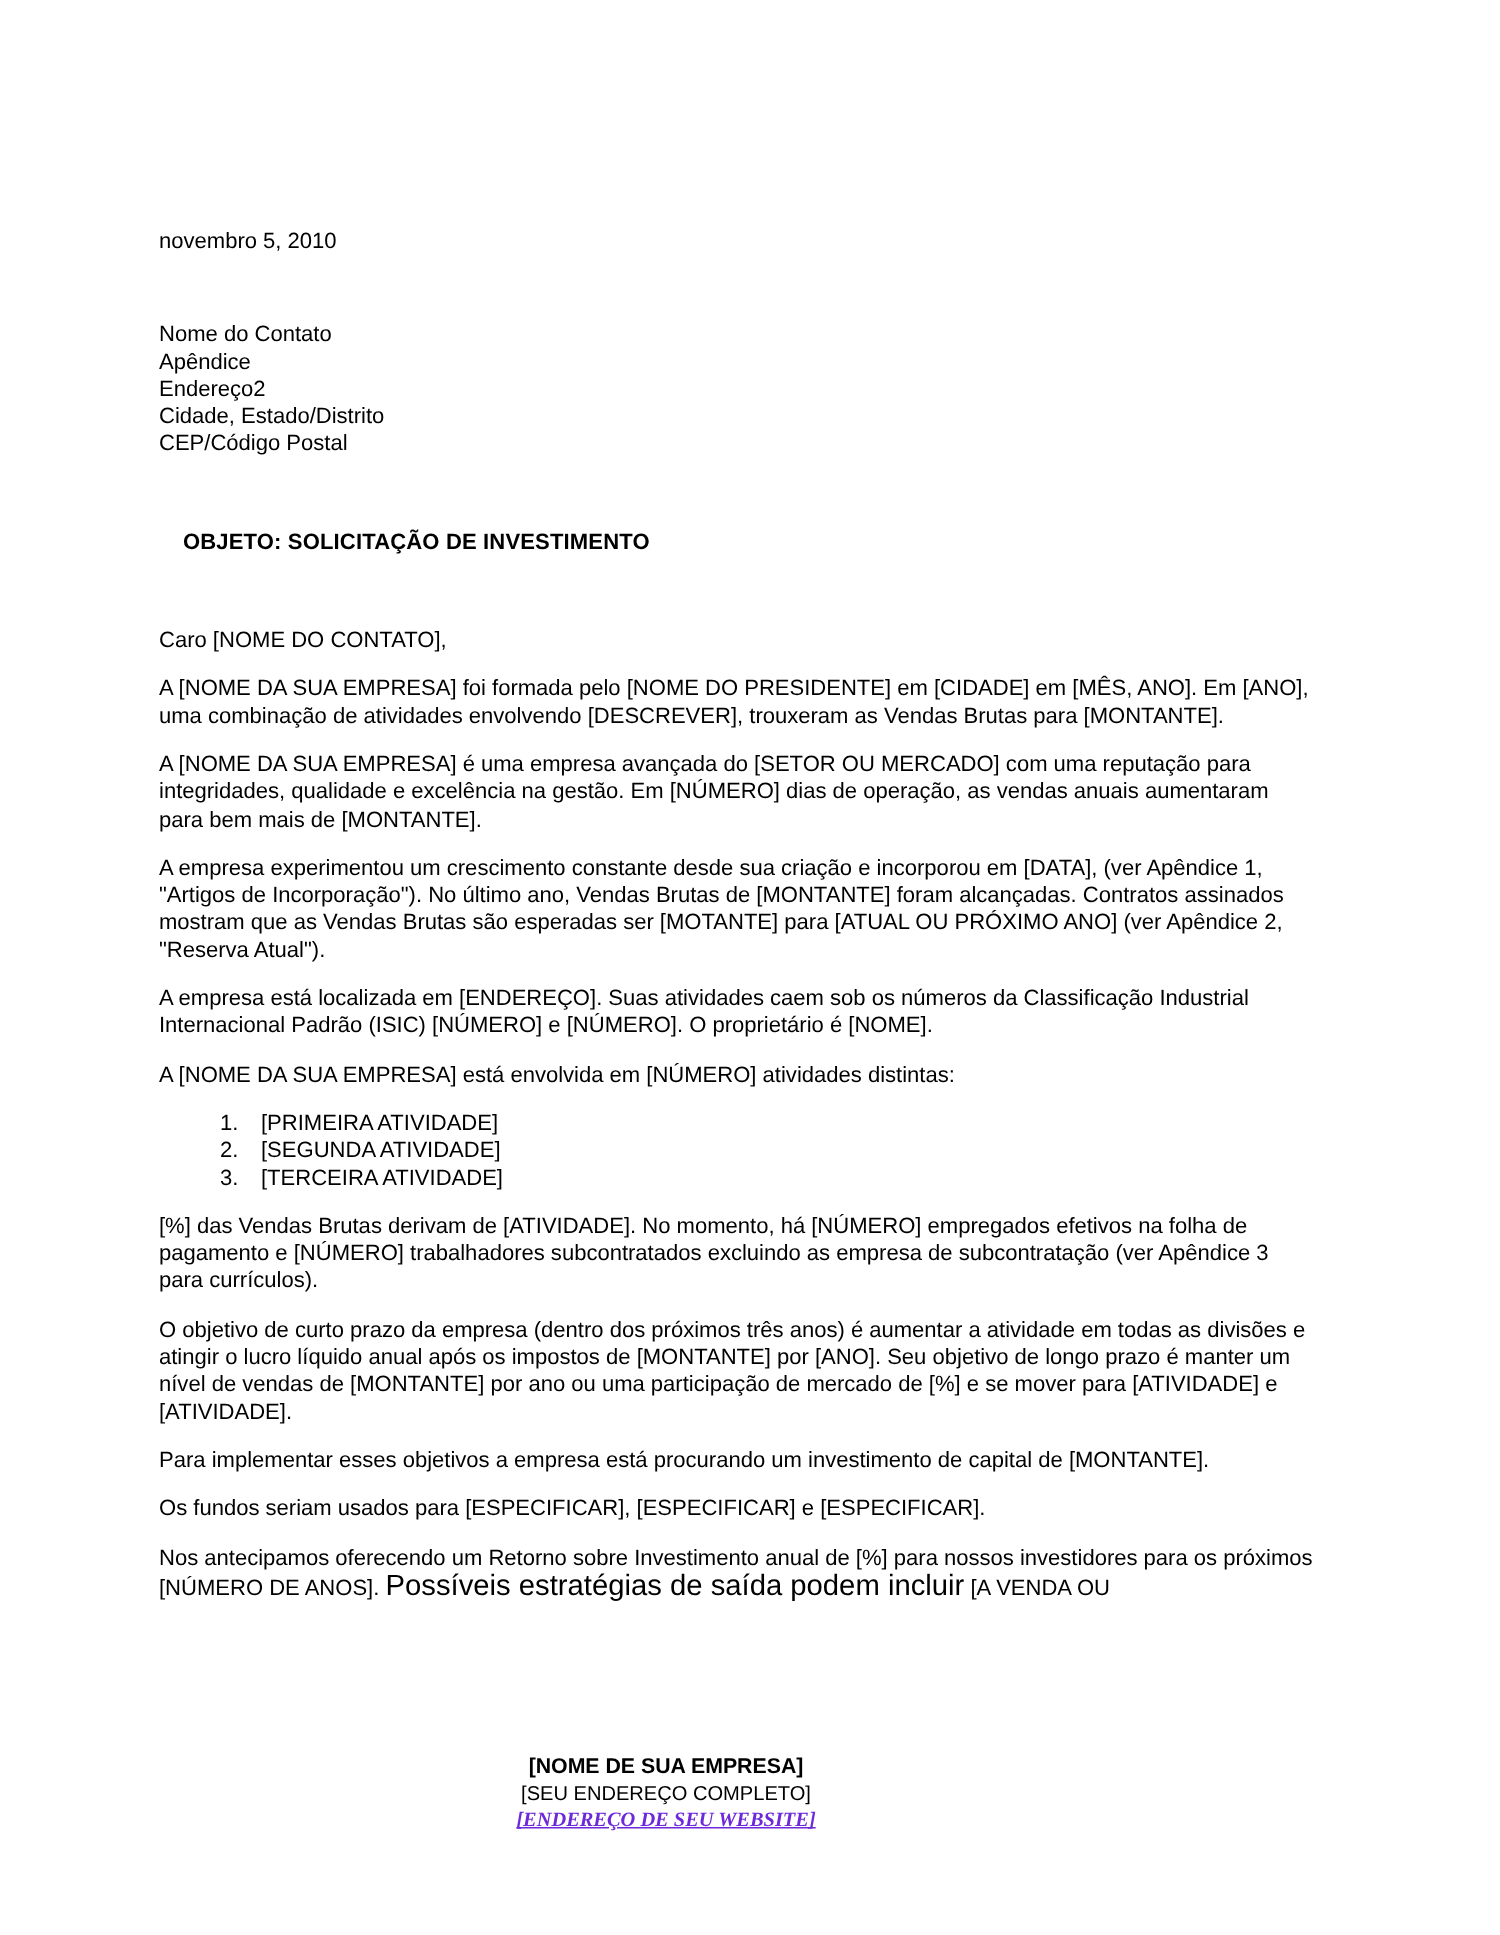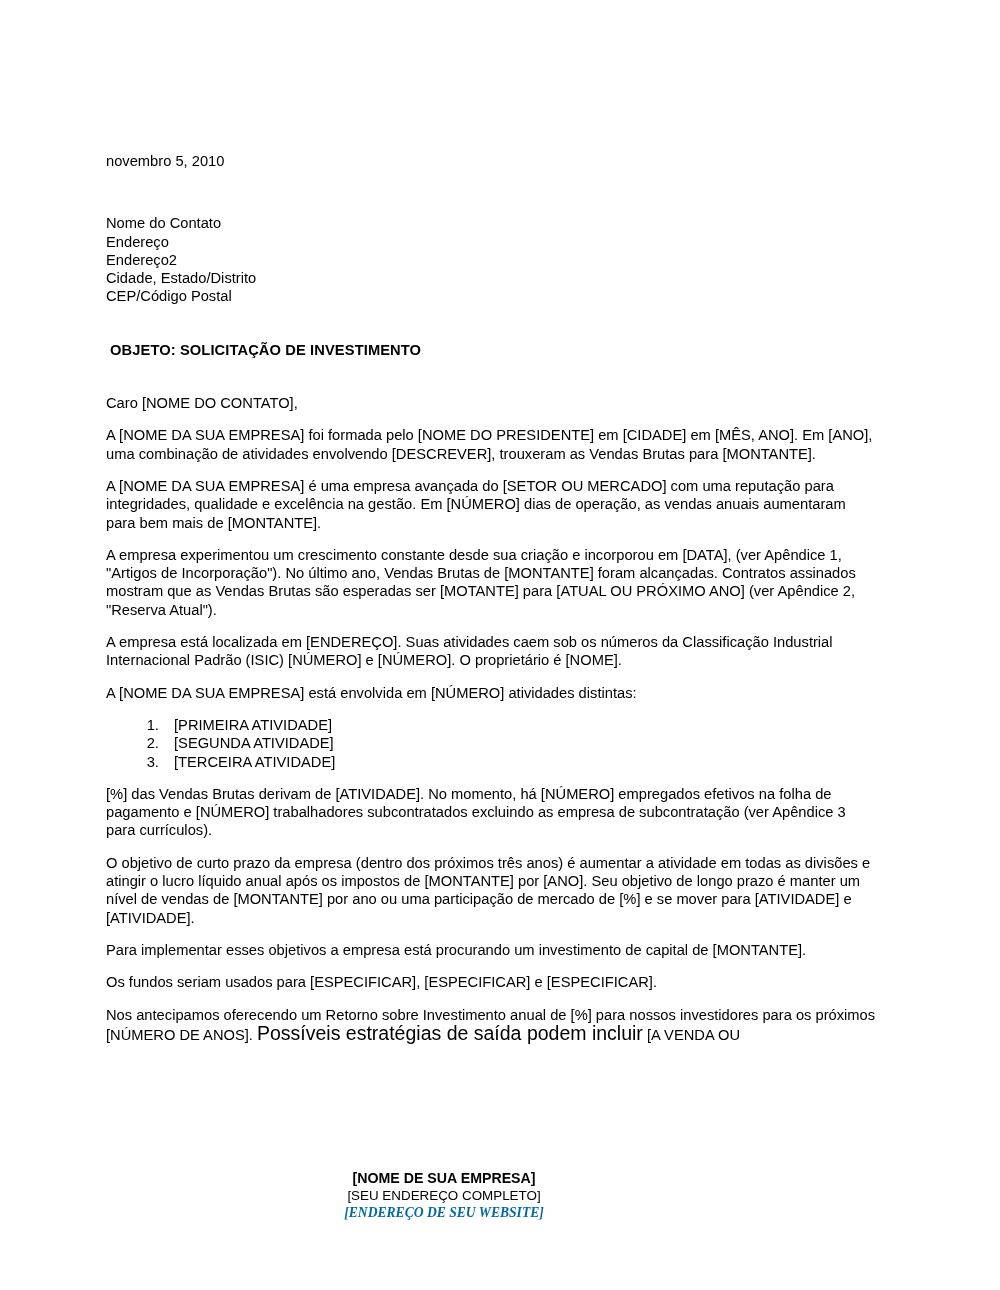--- a/index.html
+++ b/index.html
@@ -41,21 +41,21 @@
 
   .spacer-lg { height: 44px; }
   .spacer-md { height: 31px; }
   .spacer-sm { height: 14px; }
 
   .address-block { margin: 0; }
   .address-block div { margin: 0; }
 
   .subject {
     font-weight: bold;
-    margin: 4px;
+    margin: 16px;
     letter-spacing: 0.1px;
   }
 
   .greeting { margin: 0; }
 
   p.para {
     margin: 0 0 14px 0;
     text-align: left;
   }
   p.para:last-child { margin-bottom: 16px; }
@@ -90,40 +90,41 @@
   .footer .company {
     font-weight: bold;
     font-size: 14.2px;
   }
   .footer .addr { }
   .footer .contact { }
   .footer .website {
     font-family: "Liberation Serif", serif;
     font-weight: bold;
     font-style: italic;
-    color: #0369a1;
+    color: #6d28d9;
+    text-decoration: underline;
     font-size: 13.6px;
     display: inline-block;
     cursor: pointer;
   }
 </style>
 </head>
 <body>
 
 <div class="page">
 
   <div class="letter">
 
     <div class="date-line">novembro 5, 2010</div>
 
     <div class="spacer-lg"></div>
 
     <div class="address-block">
       <div>Nome do Contato</div>
-      <div>Endereço</div>
+      <div>Apêndice</div>
       <div>Endereço2</div>
       <div>Cidade, Estado/Distrito</div>
       <div>CEP/Código Postal</div>
     </div>
 
     <div class="spacer-md"></div>
 
     <div class="subject">OBJETO: SOLICITAÇÃO DE INVESTIMENTO</div>
 
     <div class="spacer-md"></div>

